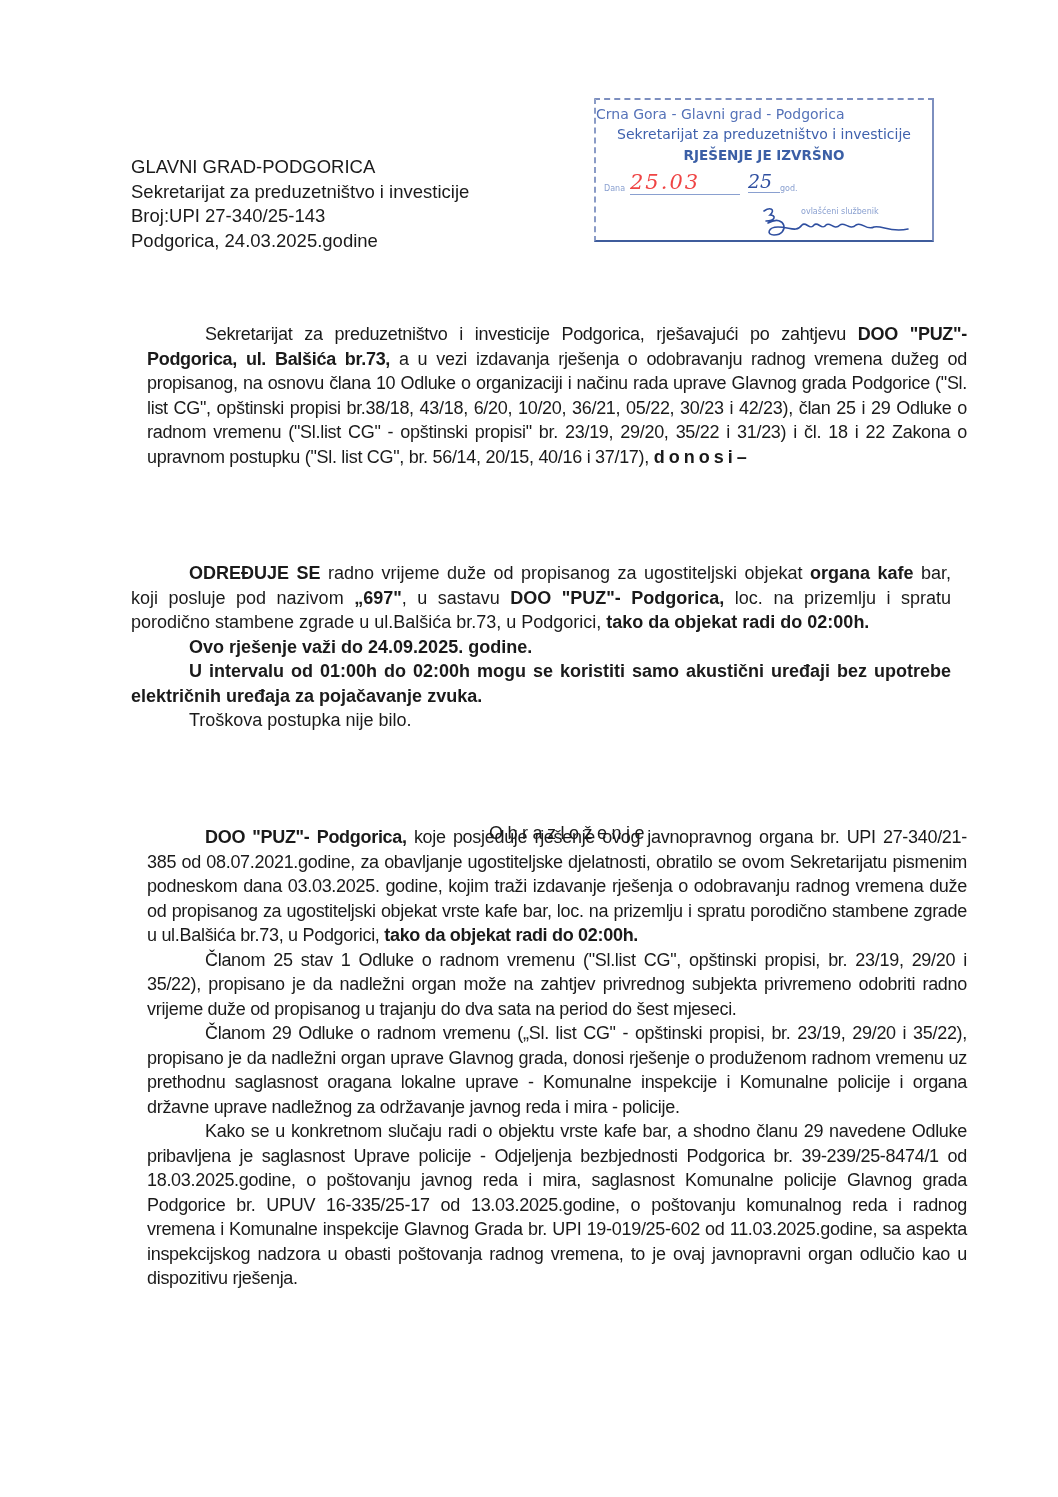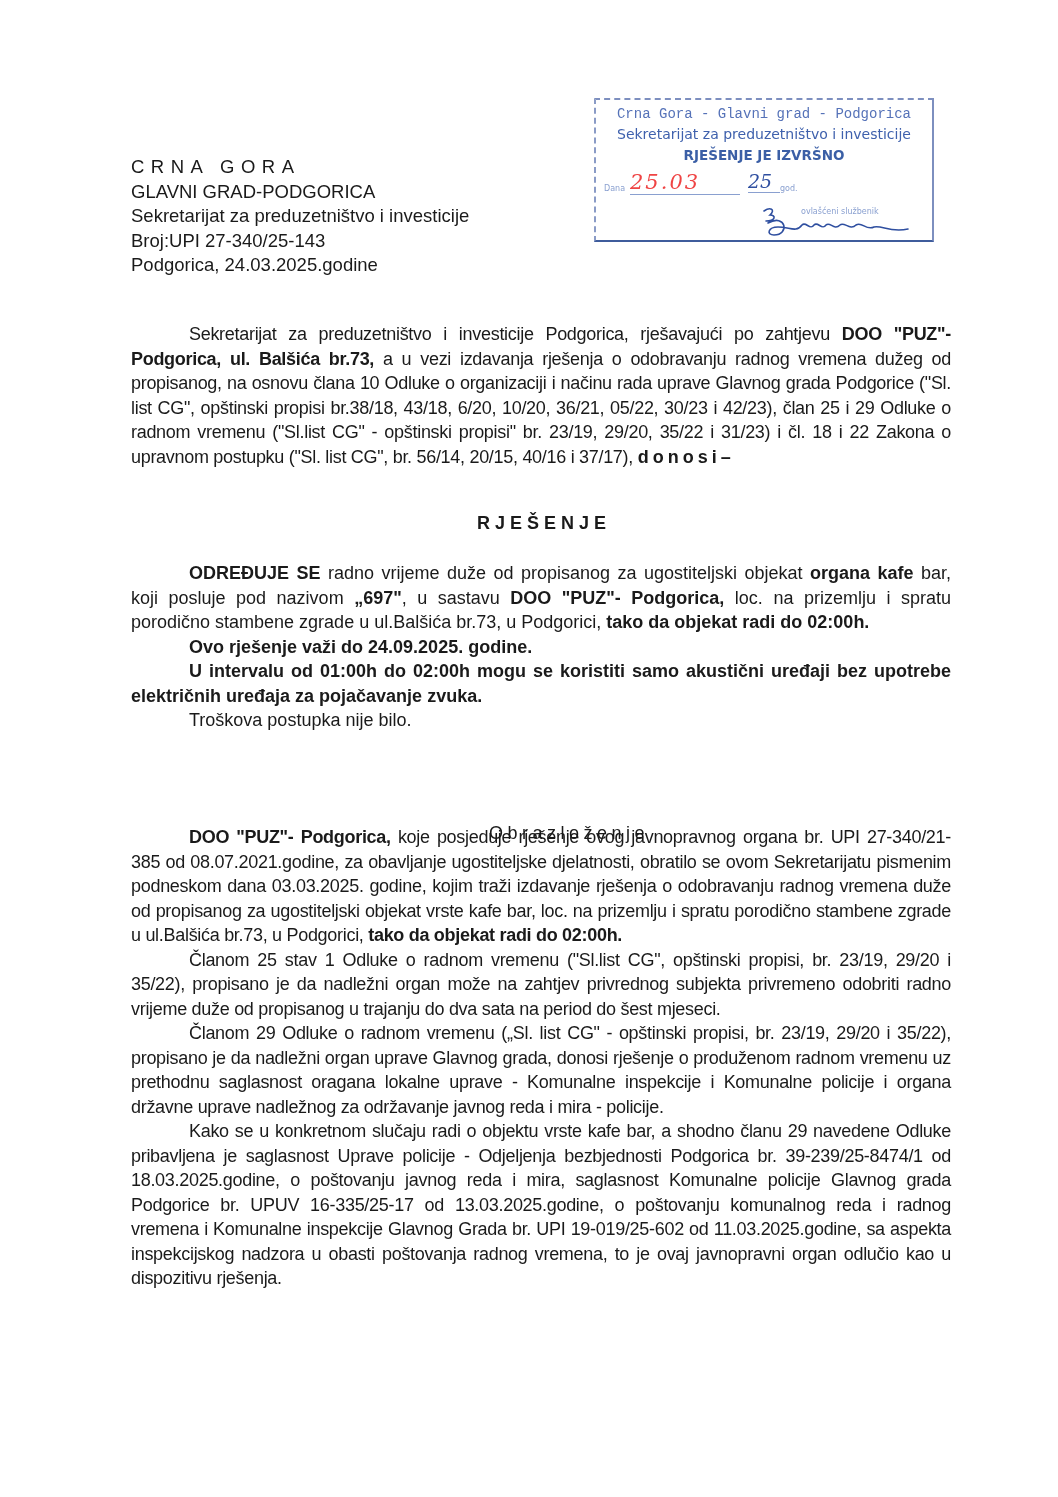--- a/index.html
+++ b/index.html
@@ -44,24 +44,22 @@
       border: 2px dashed #5a6fa8;
       border-style: dashed solid solid dashed;
       border-color: #7d8fbf #7d8fbf #3f5c9c #8a9bc6;
       box-sizing: border-box;
       color: #3b5fa6;
       font-family: "DejaVu Sans", sans-serif;
     }
     .stamp .line1 {
       position: absolute;
       top: 6px; left: 0; right: 0;
-      text-align: center;
       font-size: 14px;
       color: #5572b8;
-      font-family: Liberation Mono, monospace;
     }
     .stamp .line2 {
       position: absolute;
       top: 26px; left: 0; right: 0;
       text-align: center;
       font-size: 14px;
       color: #3f61ad;
     }
     .stamp .line3 {
       position: absolute;
@@ -120,21 +118,21 @@
     .body-text {
       position: absolute;
       left: 131px;
       width: 820px;
       font-size: 18px;
       line-height: 24.5px;
       text-align: justify;
       color: #1a1a1a;
     }
     .indent { text-indent: 58px; }
-    .condensed { letter-spacing: -0.3px; }
+    .condensed { letter-spacing: -0.3px; margin-left: 16px; }
     p { margin: 0; }
     b { font-weight: bold; }
     .spaced-bold {
       letter-spacing: 4px;
       font-weight: bold;
     }
     .section-title {
       position: absolute;
       left: 0;
       width: 1058px;
@@ -156,21 +154,20 @@
       box-sizing: border-box;
       margin-top: 45px;
     }
   </style>
 </head>
 <body>
 
 <div class="page">
 
   <div class="header">
-    <div class="spaced">CRNA GORA</div>
     <div>GLAVNI GRAD-PODGORICA</div>
     <div>Sekretarijat za preduzetništvo i investicije</div>
     <div>Broj:UPI 27-340/25-143</div>
     <div>Podgorica, 24.03.2025.godine</div>
   </div>
 
   <div class="stamp">
     <div class="line1">Crna Gora - Glavni grad - Podgorica</div>
     <div class="line2">Sekretarijat za preduzetništvo i investicije</div>
     <div class="line3">RJEŠENJE JE IZVRŠNO</div>
@@ -181,21 +178,20 @@
     <div class="official-label">ovlašćeni službenik</div>
     <svg class="signature" viewBox="0 0 160 34">
       <path d="M8 6 C 14 2, 20 4, 14 10 C 20 10, 20 16, 10 16 M12 18 C 30 8, 34 30, 18 30 C 10 30, 12 22, 22 22 C 34 22, 40 28, 46 20 C 50 16, 54 26, 58 20 C 62 16, 66 26, 70 20 C 74 16, 78 26, 84 20 C 88 16, 94 26, 100 20 C 106 16, 110 26, 118 22 C 126 20, 134 28, 152 24" fill="none" stroke="#2f4fa0" stroke-width="1.6" stroke-linecap="round"></path>
     </svg>
   </div>
 
   <div class="body-text indent condensed" style="top: 322px;">
     <p><span>Sekretarijat za preduzetništvo i investicije Podgorica, rješavajući po zahtjevu </span><b>DOO "PUZ"- Podgorica, ul. Balšića br.73,</b><span> a u vezi izdavanja rješenja o odobravanju radnog vremena dužeg od propisanog, na osnovu člana 10 Odluke o organizaciji i načinu rada uprave Glavnog grada Podgorice ("Sl. list CG", opštinski propisi br.38/18, 43/18, 6/20, 10/20, 36/21, 05/22, 30/23 i 42/23), član 25 i 29 Odluke o radnom vremenu ("Sl.list CG" - opštinski propisi" br. 23/19, 29/20, 35/22 i 31/23) i čl. 18 i 22 Zakona o upravnom postupku ("Sl. list CG", br. 56/14, 20/15, 40/16 i 37/17), </span><span class="spaced-bold">donosi–</span></p>
   </div>
 
-  <div class="section-title rjesenje">RJEŠENJE</div>
 
   <div class="body-text" style="top: 561px;">
     <p class="indent"><b>ODREĐUJE SE</b><span> radno vrijeme duže od propisanog za ugostiteljski objekat </span><b>organa kafe</b><span> bar, koji posluje pod nazivom </span><b>„697"</b><span>, u sastavu </span><b>DOO "PUZ"- Podgorica,</b><span> loc. na prizemlju i spratu porodično stambene zgrade u ul.Balšića br.73, u Podgorici, </span><b>tako da objekat radi do 02:00h.</b></p>
     <p class="indent"><b>Ovo rješenje važi do 24.09.2025. godine.</b></p>
     <p class="indent"><b>U intervalu od 01:00h do 02:00h mogu se koristiti samo akustični uređaji bez upotrebe električnih uređaja za pojačavanje zvuka.</b></p>
     <p class="indent">Troškova postupka nije bilo.</p>
   </div>
 
   <div class="section-title obrazlozenje">Obrazloženje</div>
 

